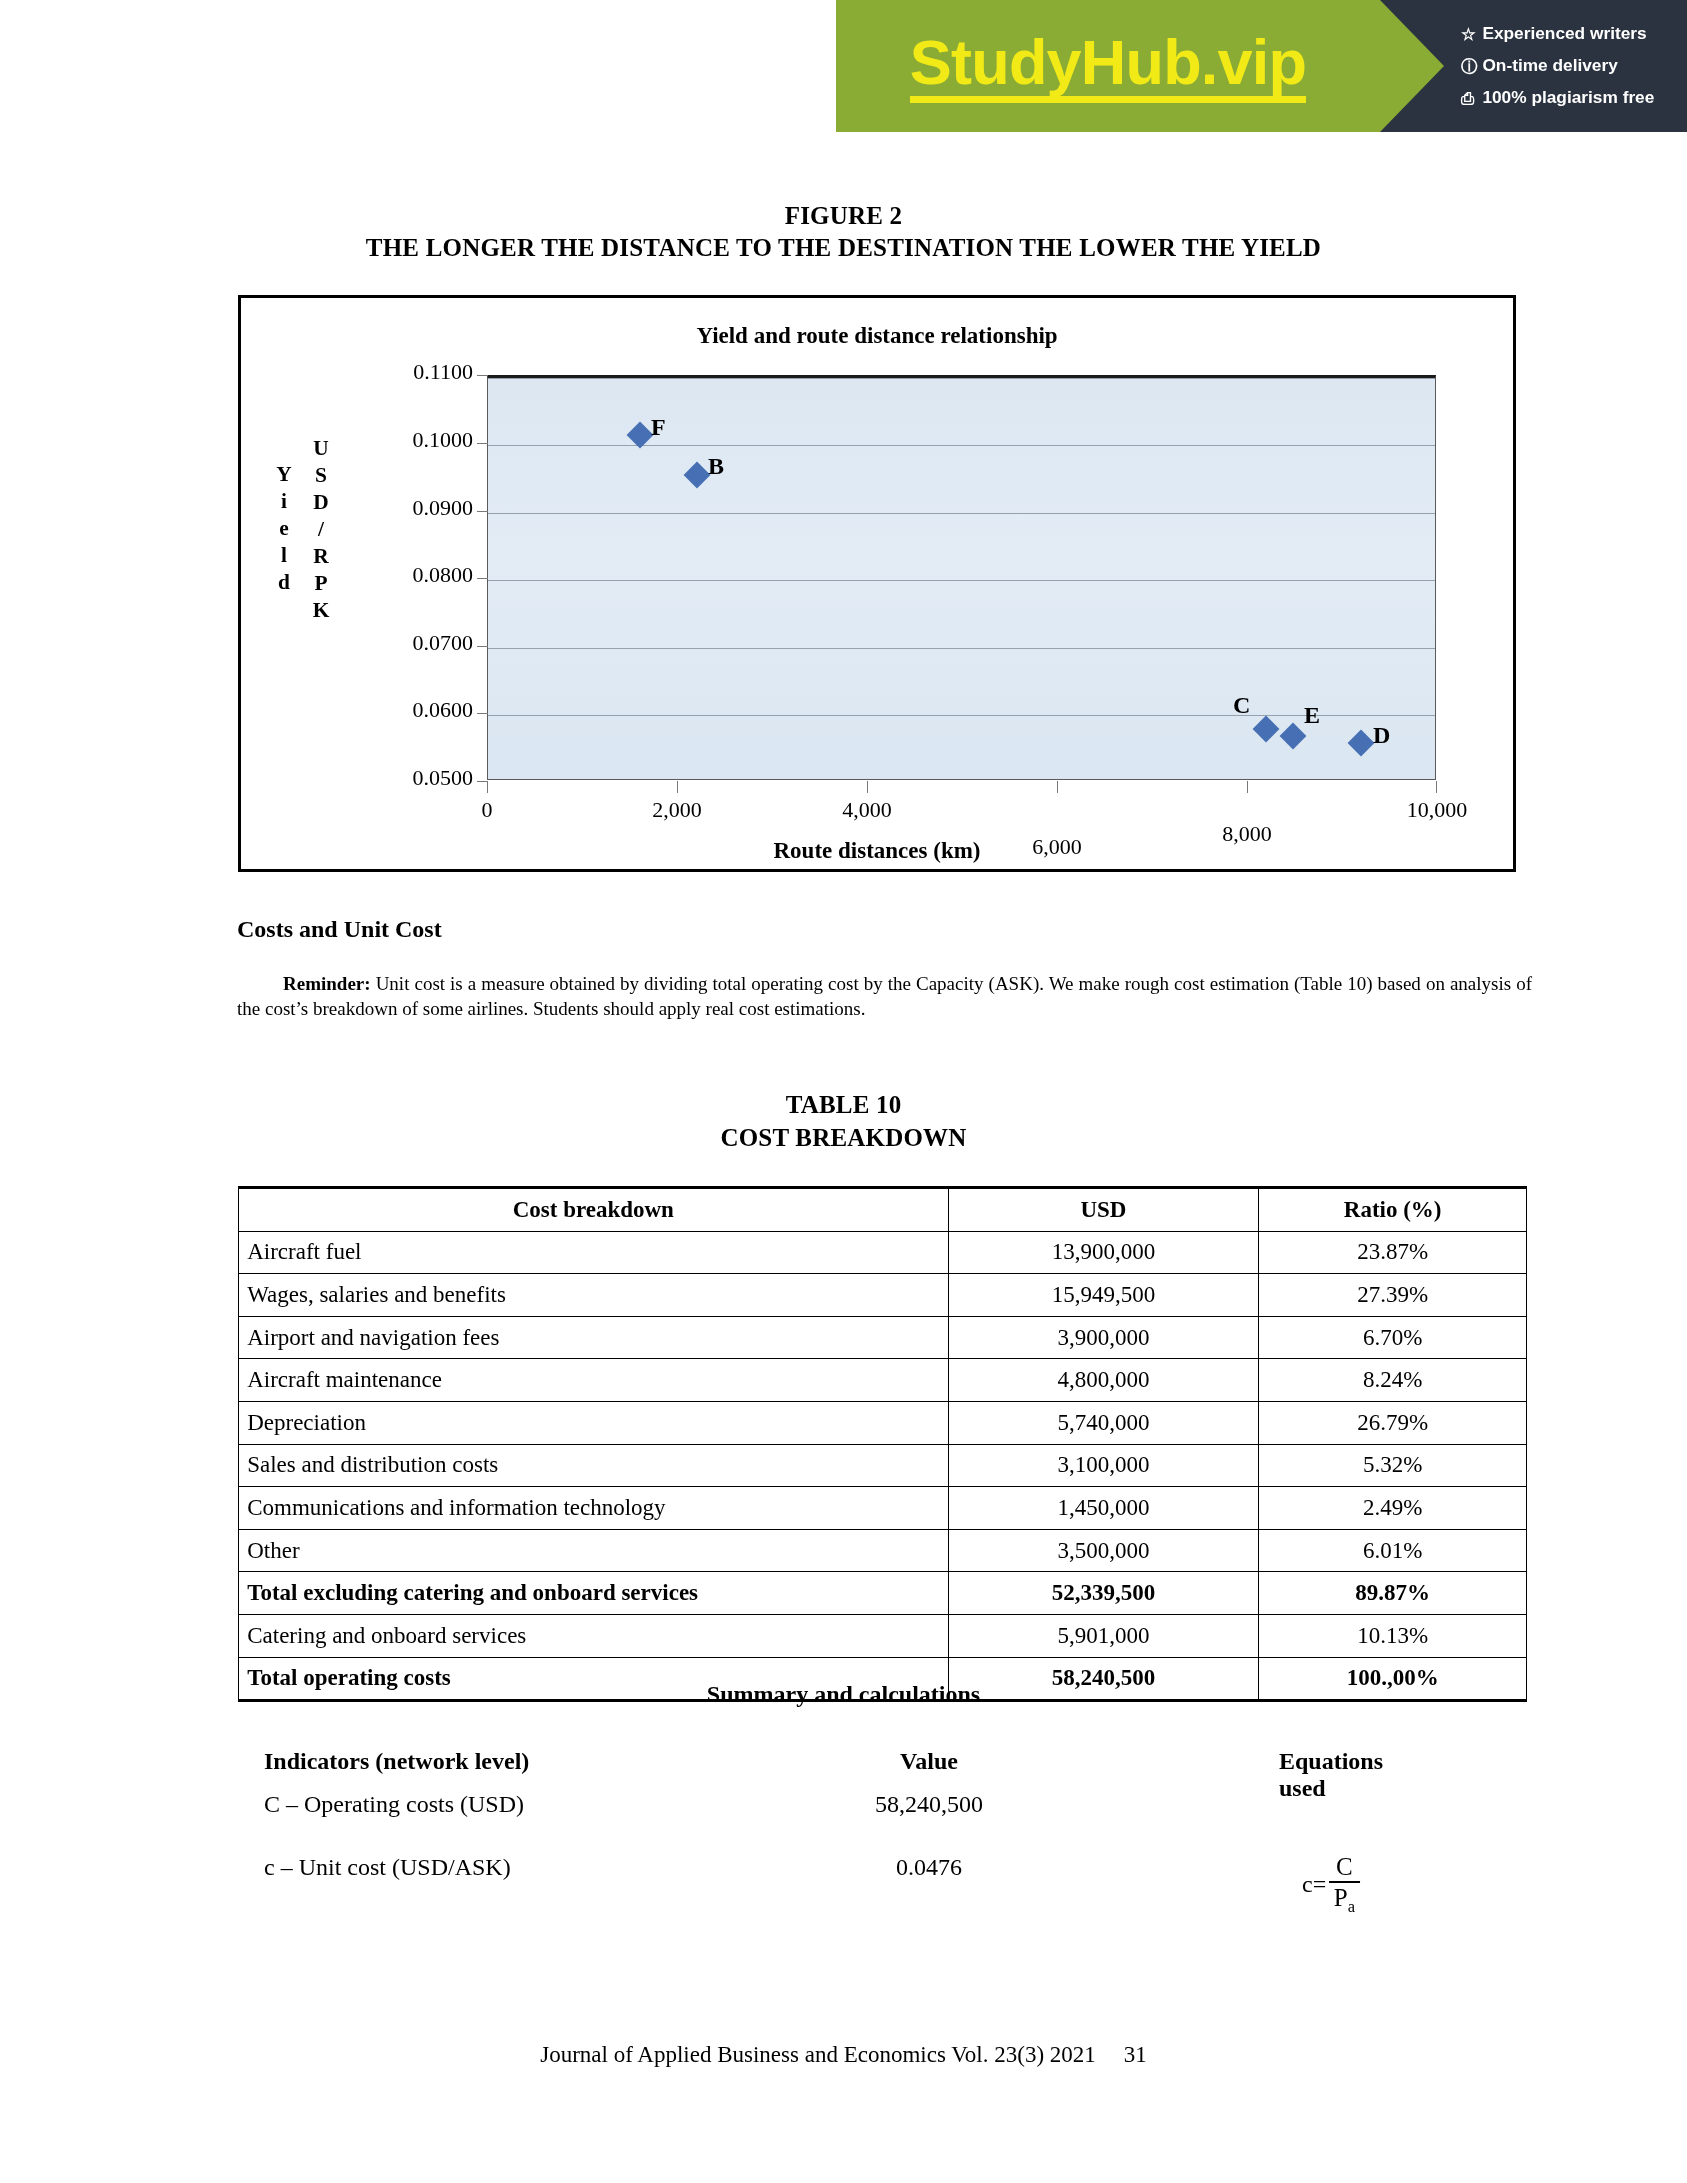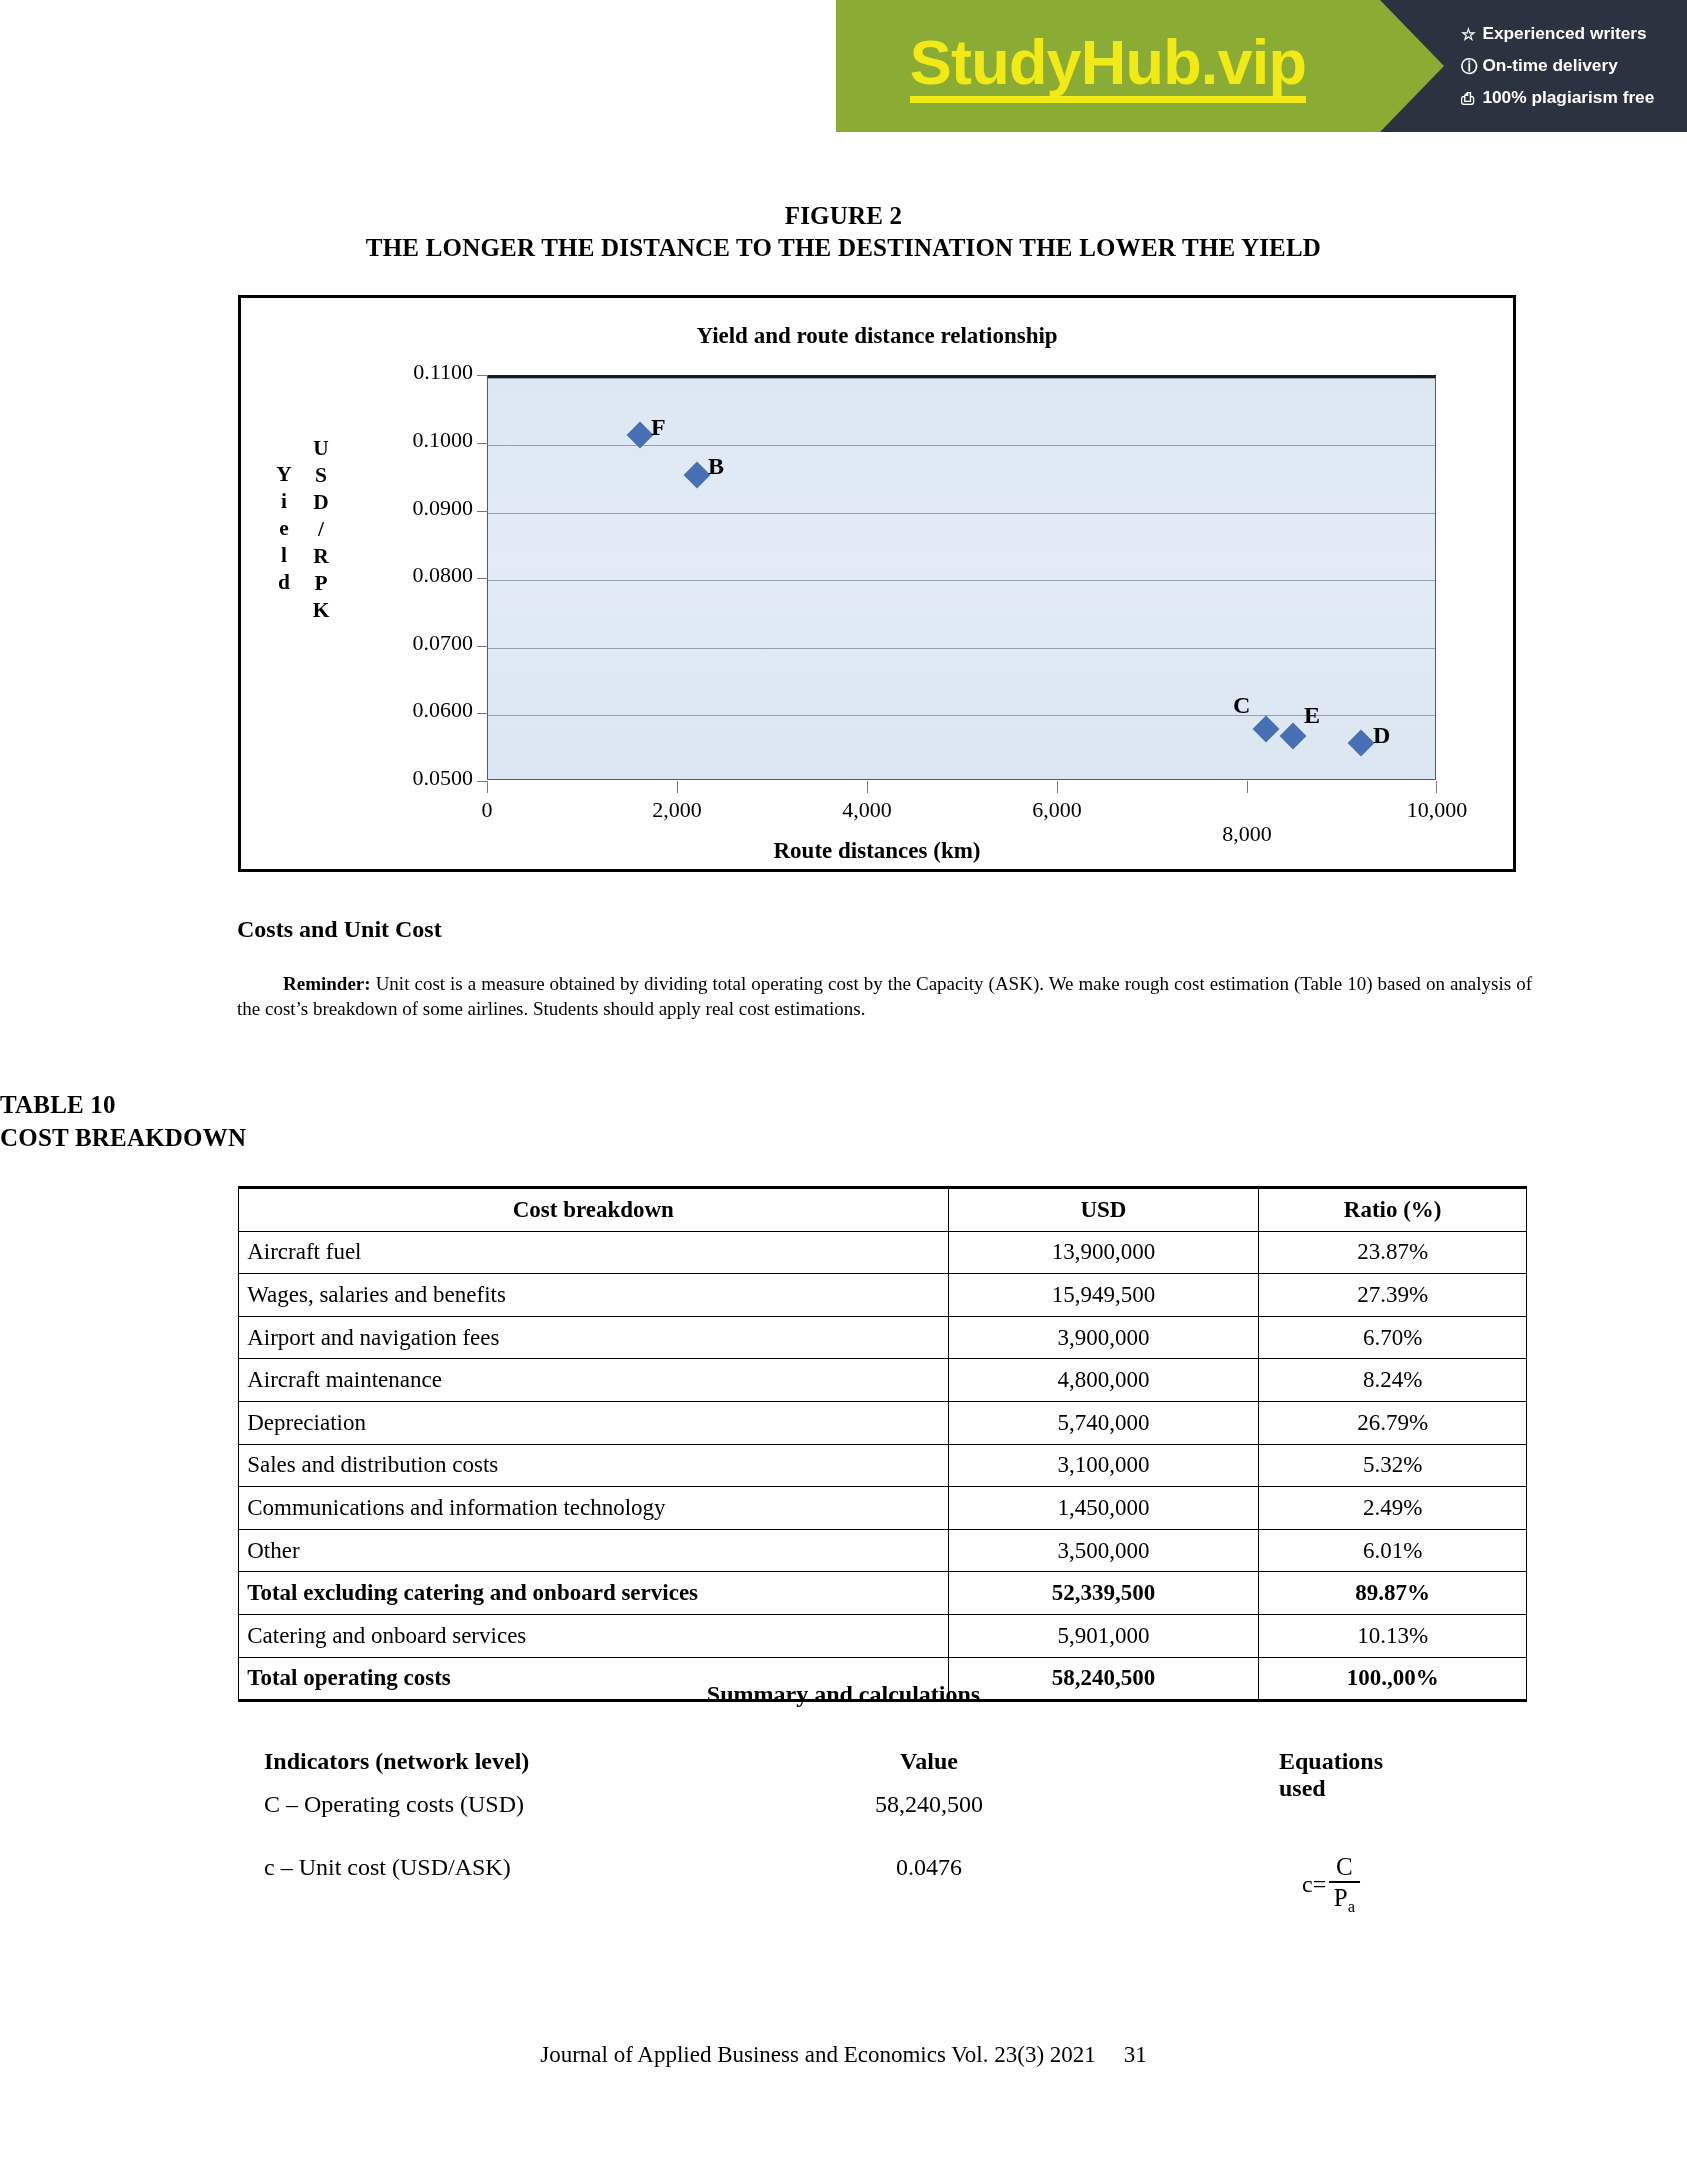--- a/index.html
+++ b/index.html
@@ -239,21 +239,21 @@
     text-indent: 46px;
   }
   #reminder-para b { font-weight: bold; }
 
   
   #table-caption {
     position: absolute;
     left: 0;
     top: 1089px;
     width: 1687px;
-    text-align: left;
+    text-align: center;
     font-weight: bold;
     font-size: 25px;
     line-height: 1.3;
     letter-spacing: 0.2px;
   }
 
   
   #cost-table {
     position: absolute;
     left: 238px;
@@ -418,21 +418,21 @@
     <div class="ytick-label" style="top: 131px;">0.1000</div>
     <div class="ytick-mark" style="top: 145px;"></div>
     <div class="ytick-label" style="top: 63px;">0.1100</div>
     <div class="ytick-mark" style="top: 77px;"></div>
     <div class="xtick-label" style="left: 180px;">0</div>
     <div class="xtick-mark" style="left: 246px;"></div>
     <div class="xtick-label" style="left: 370px;">2,000</div>
     <div class="xtick-mark" style="left: 436px;"></div>
     <div class="xtick-label" style="left: 560px;">4,000</div>
     <div class="xtick-mark" style="left: 626px;"></div>
-    <div class="xtick-label" style="left: 750px;">6,000</div>
+    <div class="xtick-label" style="left: 750px; margin-top: 37px;">6,000</div>
     <div class="xtick-mark" style="left: 816px;"></div>
     <div class="xtick-label" style="left: 940px; margin-top: 24px;">8,000</div>
     <div class="xtick-mark" style="left: 1006px;"></div>
     <div class="xtick-label" style="left: 1130px;">10,000</div>
     <div class="xtick-mark" style="left: 1195px;"></div>
   </div>
 
 <div id="section-heading">Costs and Unit Cost</div>
 <p id="reminder-para">
   <b>Reminder:</b><span> Unit cost is a measure obtained by dividing total operating cost by the Capacity (ASK). We make rough cost estimation (Table 10) based on analysis of the cost’s breakdown of some airlines. Students should apply real cost estimations.</span>

